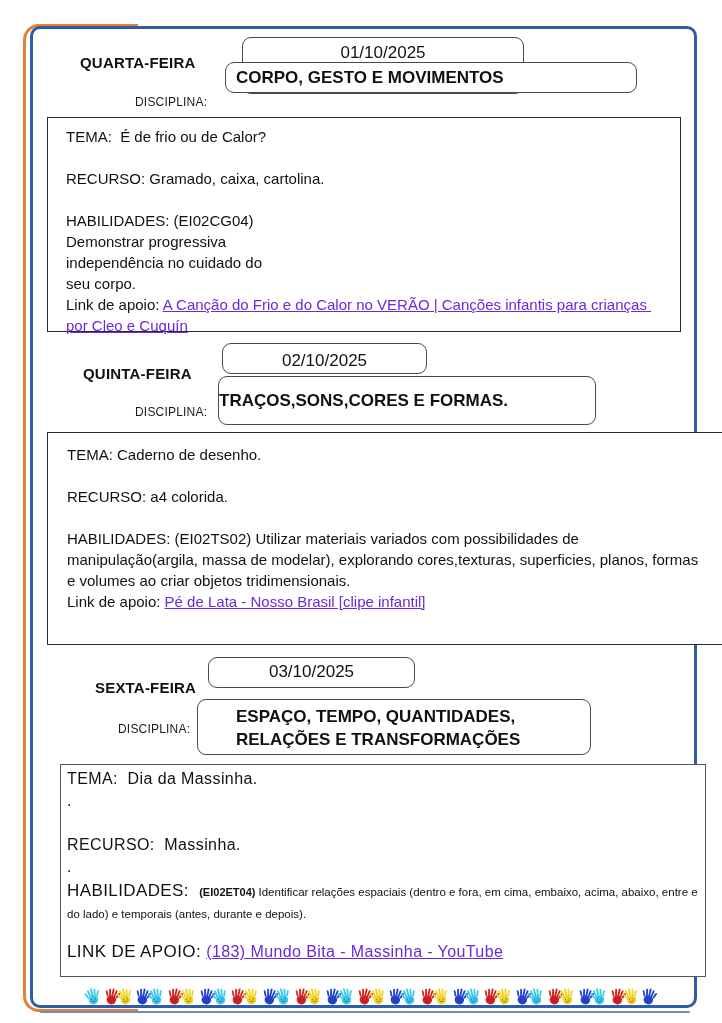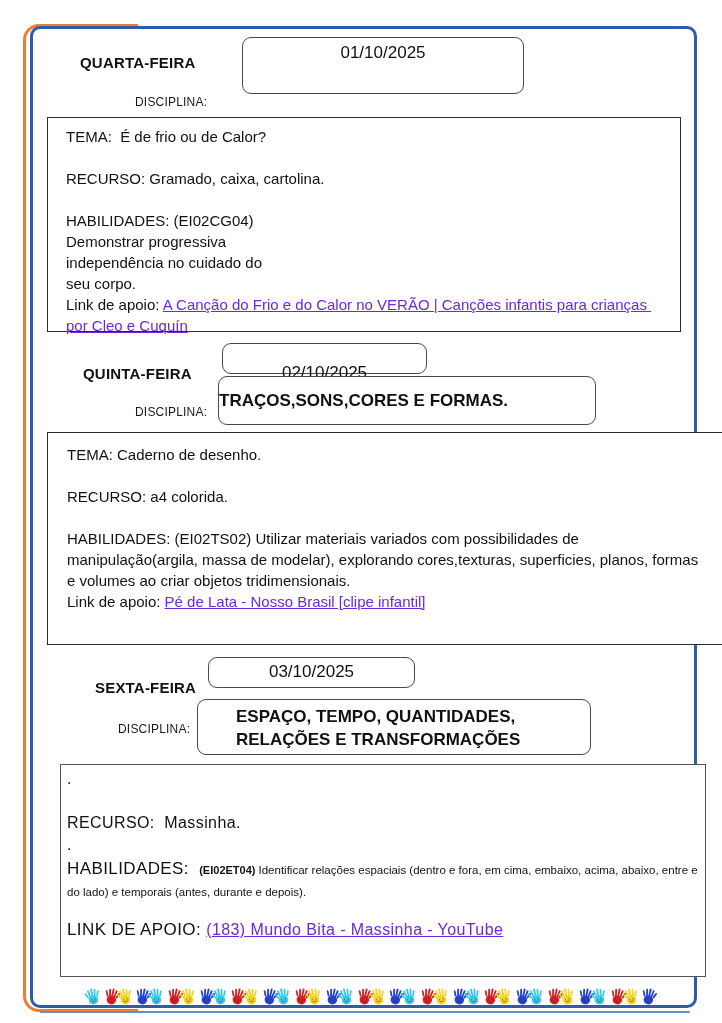--- a/index.html
+++ b/index.html
@@ -71,36 +71,39 @@
   <div class="frame-orange"></div>
   <div class="frame-blue"></div>
   <div class="frame-blue-thin"></div>
 
   <div class="day-label abs" style="left:80px; top:54px;">QUARTA-FEIRA</div>
 
   <div class="date-box" style="left:242px; top:37px; width:282px; height:57px; padding-top:5px; z-index:1;">
     <span>01/10/2025</span>
   </div>
 
+  <div class="disc-box" style="left:225px; top:62px; width:412px; height:31px; line-height:29px; padding-left:10px; z-index:2;">
+    <span>CORPO, GESTO E MOVIMENTOS</span>
+  </div>
 
   <div class="disc-label" style="left:135px; top:95px;">DISCIPLINA:</div>
 
   <div class="content-box" style="left:47px; top:117px; width:634px; height:215px; padding:8px 18px;">
     <div class="para">TEMA:  É de frio ou de Calor?</div>
     <div class="gap"></div>
     <div class="para">RECURSO: Gramado, caixa, cartolina.</div>
     <div class="gap"></div>
     <div class="para">HABILIDADES: (EI02CG04)
 Demonstrar progressiva
 independência no cuidado do
 seu corpo.</div>
     <div class="para"><span>Link de apoio: </span><span class="doc-link">A Canção do Frio e do Calor no VERÃO | Canções infantis para crianças por Cleo e Cuquín</span></div>
   </div>
 
-  <div class="date-box" style="left:222px; top:343px; width:205px; height:31px; padding-top:19px; z-index:1;">
+  <div class="date-box" style="left:222px; top:343px; width:205px; height:31px; padding-top:7px; z-index:1;">
     <span>02/10/2025</span>
   </div>
 
   <div class="day-label abs" style="left:83px; top:365px;">QUINTA-FEIRA</div>
 
   <div class="disc-box" style="left:218px; top:376px; width:378px; height:49px; line-height:47px; z-index:2;">
     <span>TRAÇOS,SONS,CORES E FORMAS.</span>
   </div>
 
   <div class="disc-label" style="left:135px; top:405px;">DISCIPLINA:</div>
@@ -121,20 +124,21 @@
   <div class="day-label abs" style="left:95px; top:679px;">SEXTA-FEIRA</div>
 
   <div class="disc-box" style="left:197px; top:699px; width:394px; height:56px; padding:5px 0 0 38px; line-height:23px; z-index:2;">
     <div>ESPAÇO, TEMPO, QUANTIDADES,</div>
     <div>RELAÇÕES E TRANSFORMAÇÕES</div>
   </div>
 
   <div class="disc-label" style="left:118px; top:722px;">DISCIPLINA:</div>
 
   <div class="content-box box3" style="left:60px; top:764px; width:646px; height:213px; padding:3px 6px;">
+    <div class="para">TEMA:  Dia da Massinha.</div>
     <div class="para">.</div>
     <div style="height:22px;"></div>
     <div class="para">RECURSO:  Massinha.</div>
     <div class="para">.</div>
     <div class="para" style="margin-top:2px;"><span class="big-label">HABILIDADES:  </span><span class="small small-bold">(EI02ET04) </span><span class="small">Identificar relações espaciais (dentro e fora, em cima, embaixo, acima, abaixo, entre e do lado) e temporais (antes, durante e depois).</span></div>
     <div style="height:17px;"></div>
     <div class="para"><span class="big-label">LINK DE APOIO: </span><span class="doc-link">(183) Mundo Bita - Massinha - YouTube</span></div>
   </div>
 
   <div class="hands-row" id="hands-row">

